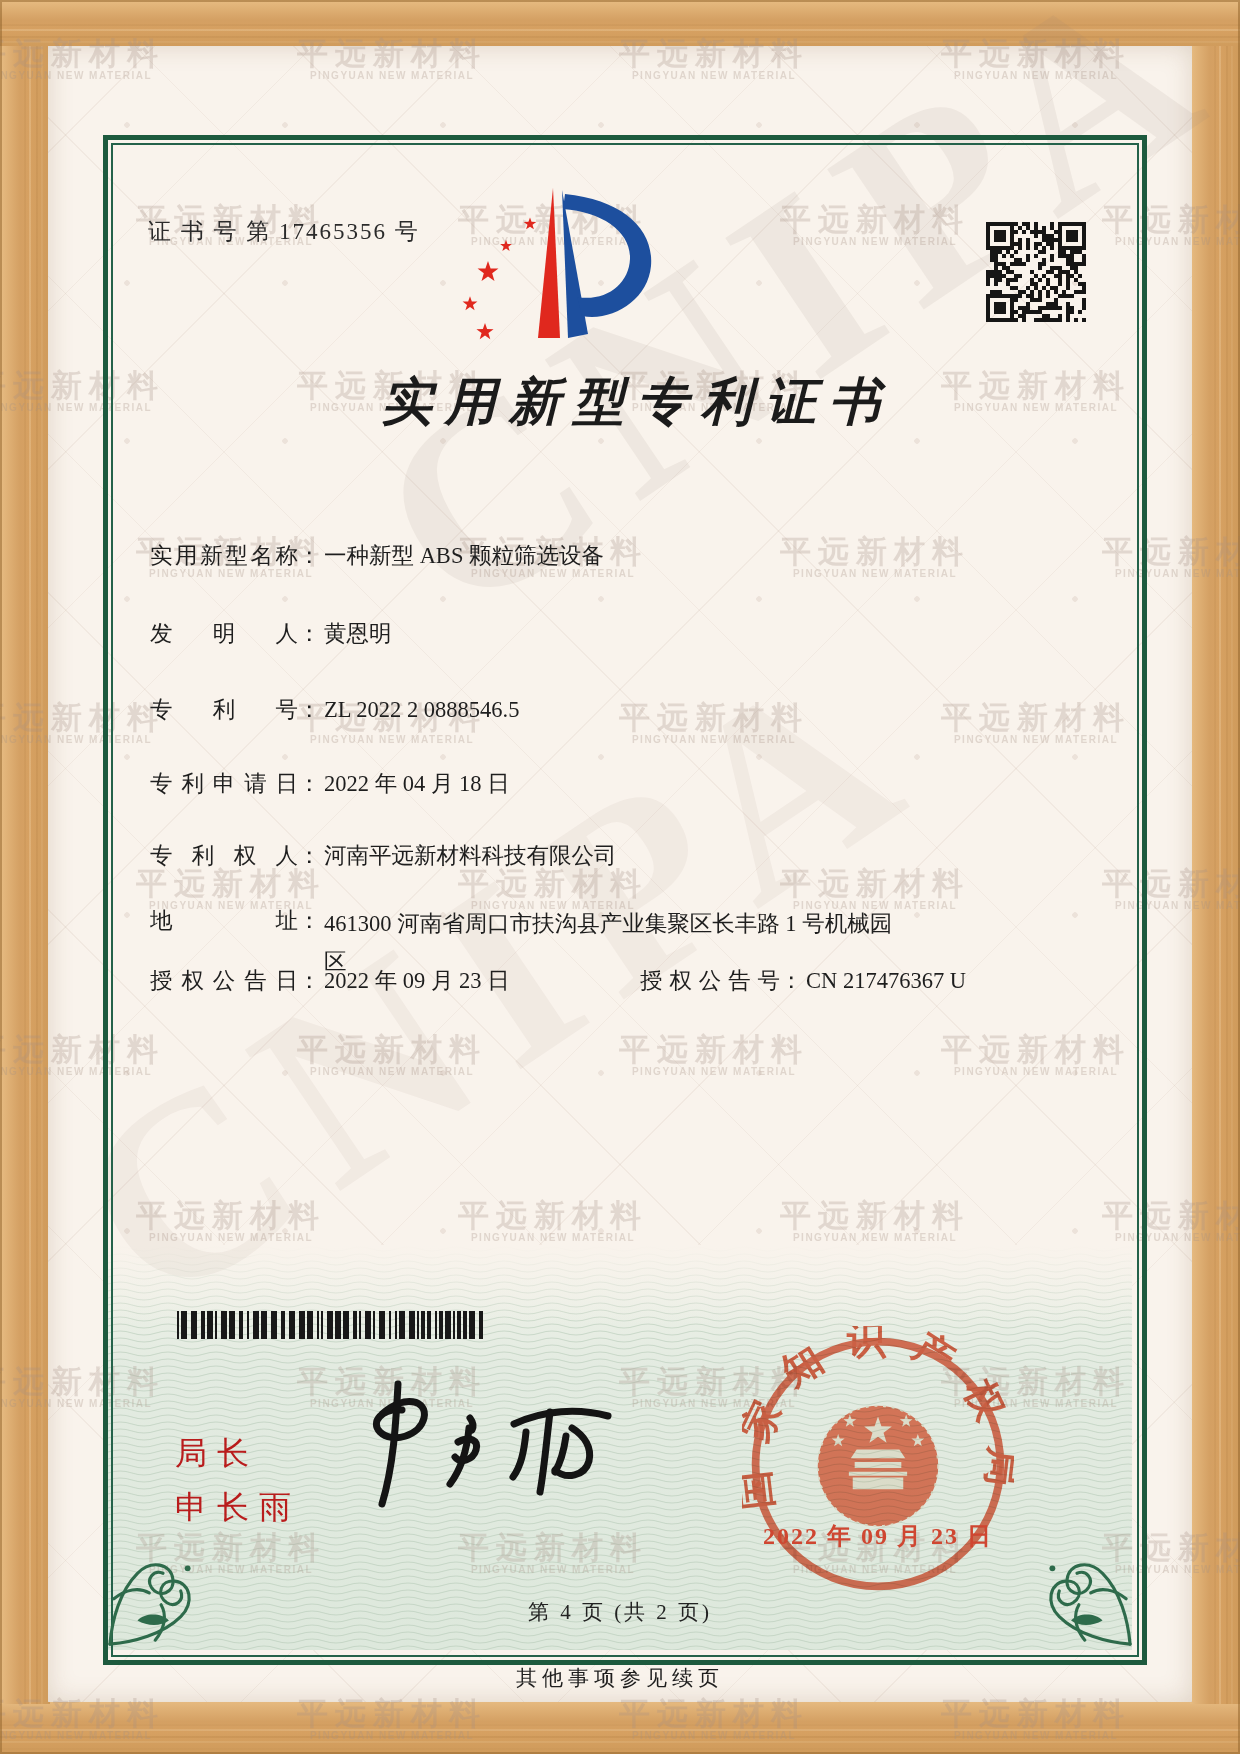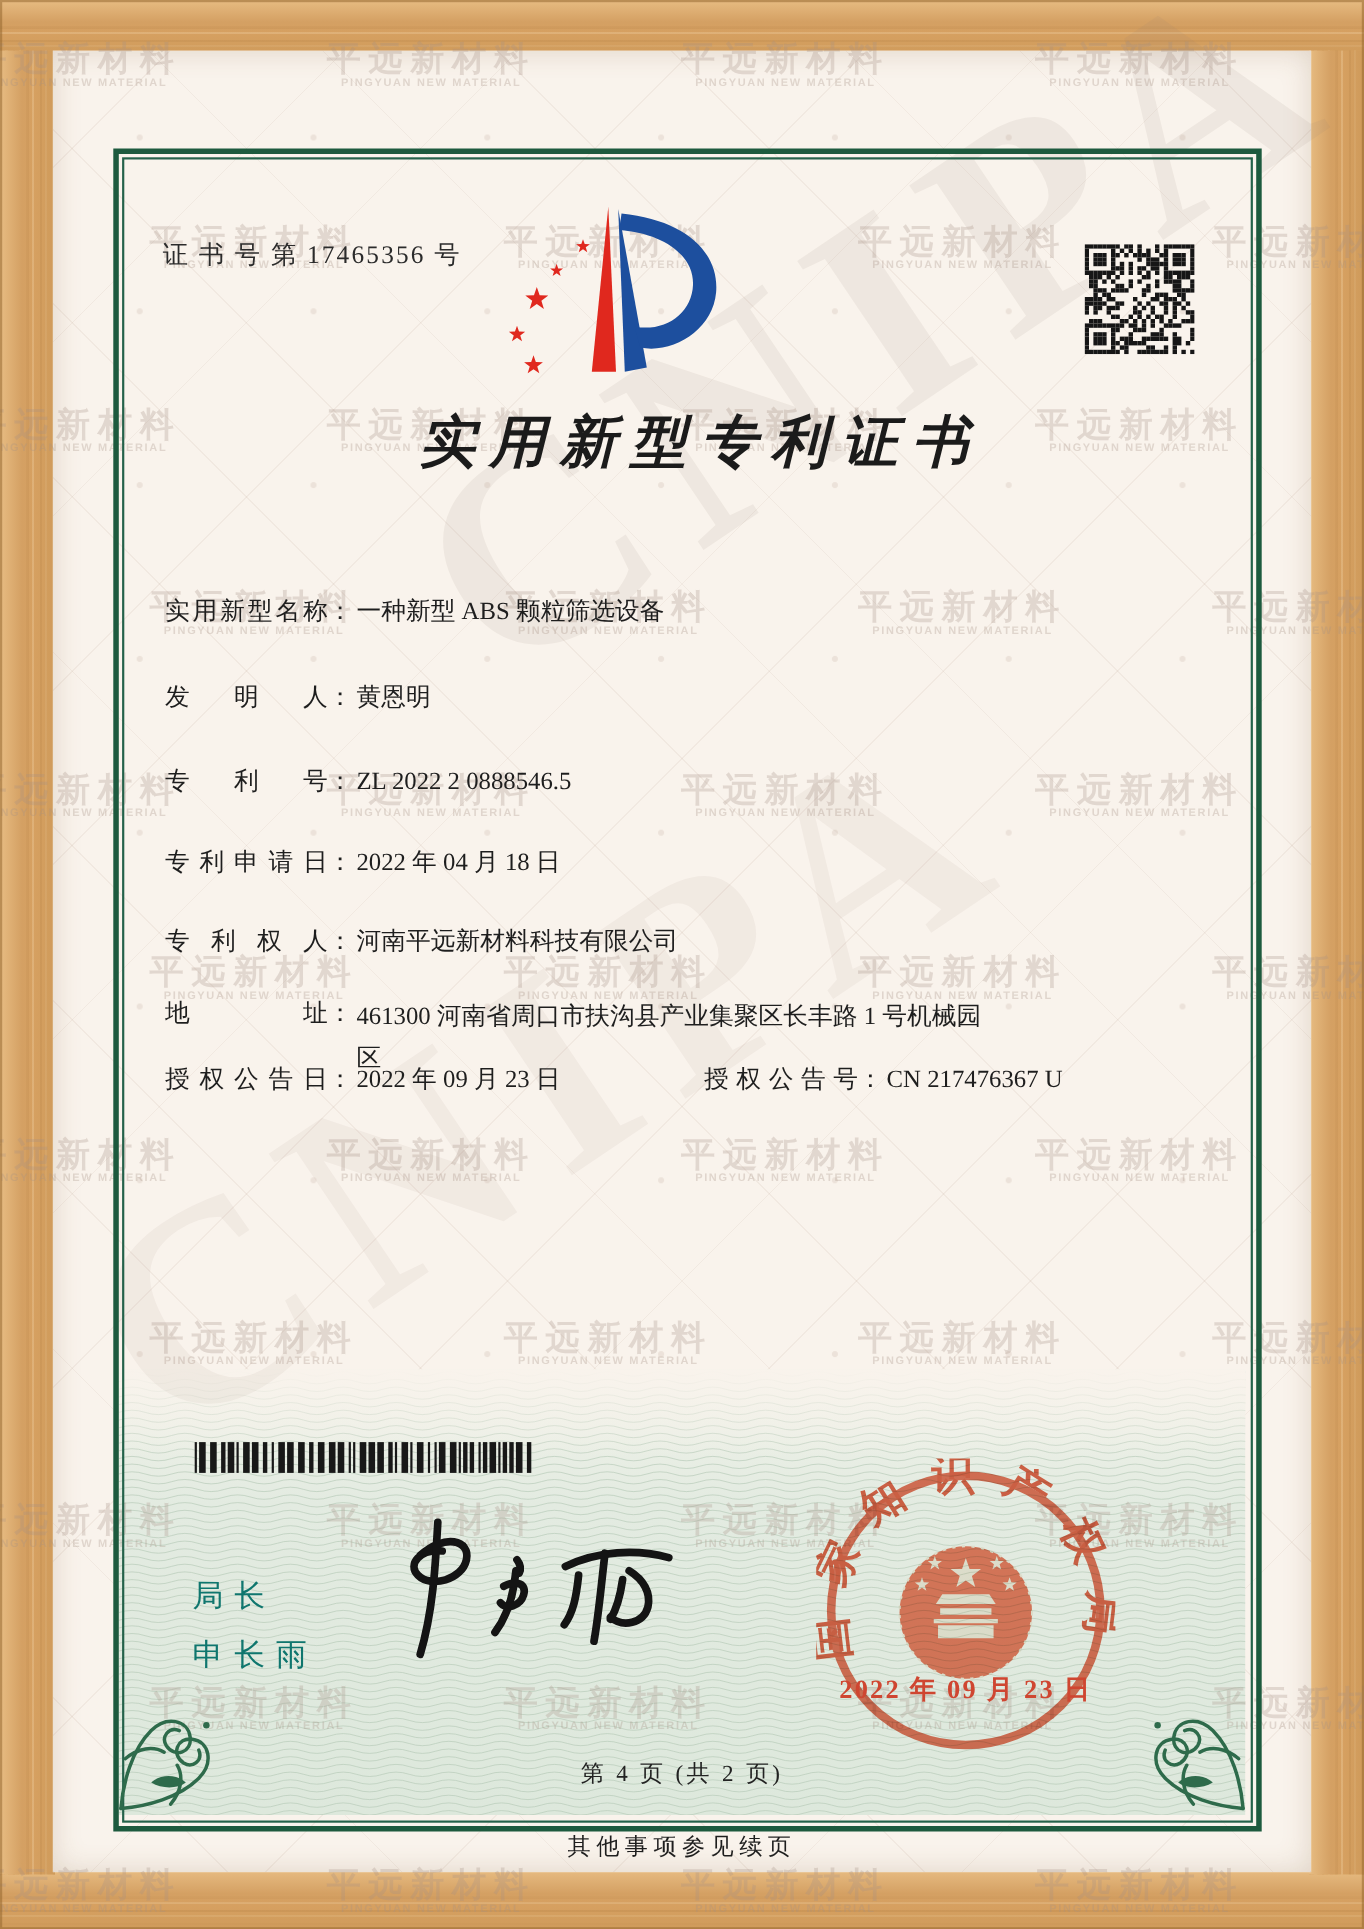--- a/index.html
+++ b/index.html
@@ -59,21 +59,21 @@
   .fcolon{display:inline-block;width:26px;}
   .addr{white-space:normal;}
   .addr .fval{display:inline-block;max-width:578px;vertical-align:top;line-height:38px;}
   .f6b{position:absolute;left:490px;top:0;}
   .f6b .flabel{width:140px;}
   .bodytext{left:150px;top:968px;width:944px;font-size:24px;color:#1c1c1c;
             line-height:67px;letter-spacing:2.5px;text-align:justify;}
   .bodytext p{margin:0;text-indent:2em;}
   .barcode{left:177px;top:1311px;height:28px;font-size:0;z-index:4;}
   .barcode i{display:inline-block;height:28px;background:#181818;}
-  .signoff{left:175px;font-size:28px;color:#0f766e;letter-spacing:10px;
+  .signoff{left:175px;font-size:32px;color:#b91c1c;letter-spacing:10px;
            font-family:"Liberation Sans","DejaVu Sans",sans-serif;}
   .sig{left:352px;top:1372px;z-index:4;}
   .seal{left:742px;top:1326px;z-index:5;opacity:.92;mix-blend-mode:multiply;}
   .sealdate{left:742px;top:1520px;width:272px;text-align:center;z-index:5;
             font-size:24px;font-weight:bold;color:#cf4631;letter-spacing:2px;}
   .pagefoot{left:103px;top:1598px;width:1034px;text-align:center;font-size:21px;color:#222;letter-spacing:3px;z-index:4;}
   .note{left:103px;top:1664px;width:1034px;text-align:center;font-size:21px;color:#1e1e1e;letter-spacing:5px;z-index:4;}
 </style>
 </head>
 <body>

